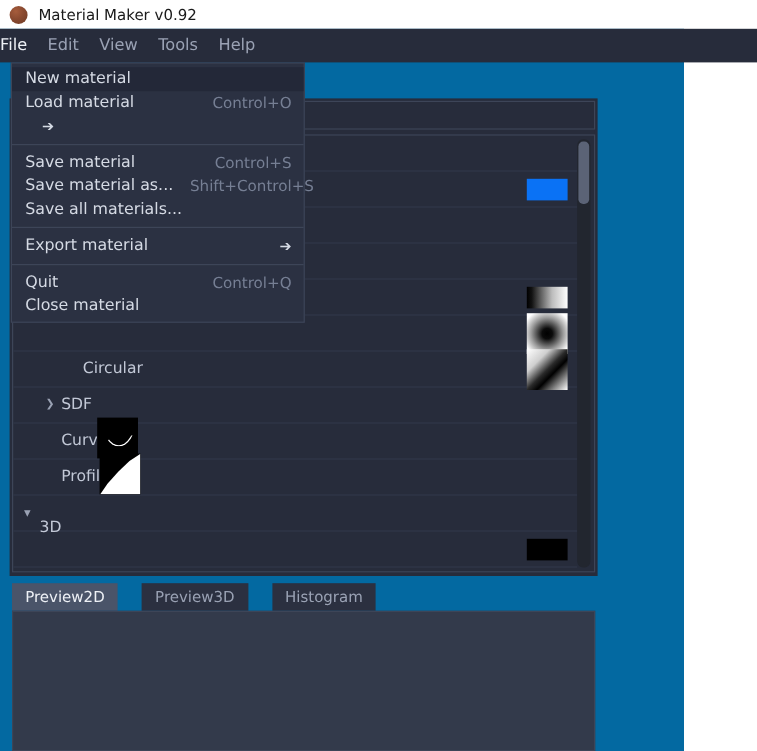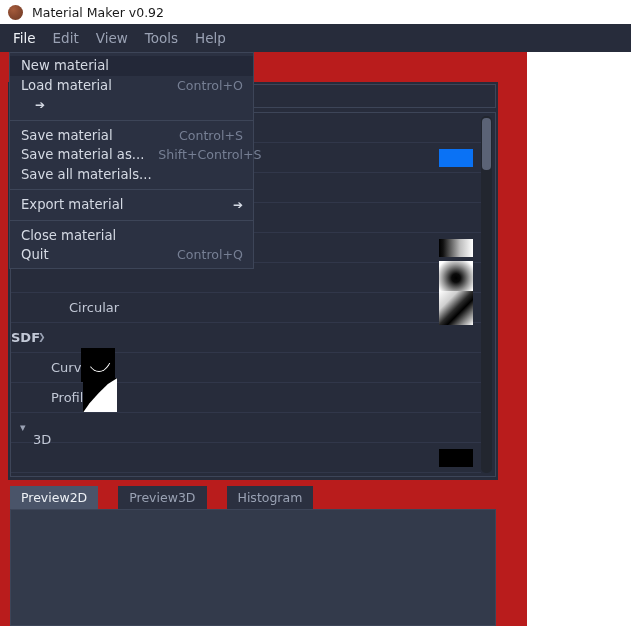--- a/index.html
+++ b/index.html
@@ -10,23 +10,23 @@
   body {
     width: 631px;
     height: 626px;
     overflow: hidden;
     font-family: "DejaVu Sans", "Liberation Sans", sans-serif;
   }
 
   
   #app-window {
     position: relative;
-    width: 527px;
+    width: 570px;
     height: 626px;
-    background: #b91c1c;
+    background: #0369a1;
   }
 
   
   #title-bar {
     position: absolute;
     left: 0; top: 0;
     width: 631px;
     height: 24px;
     background: #ffffff;
     display: flex;
@@ -50,21 +50,20 @@
 
   
   #menu-bar {
     position: absolute;
     left: 0; top: 24px;
     width: 631px;
     height: 28px;
     background: #272c3b;
     display: flex;
     align-items: center;
-    padding-left: 13px;
     box-sizing: border-box;
   }
   .menubar-item {
     font-size: 13.5px;
     color: #9aa2b4;
     margin-right: 17px;
     white-space: nowrap;
     cursor: default;
   }
   .menubar-item.active { color: #eef1f6; }
@@ -330,21 +329,21 @@
           </div>
           <div class="tree-row">
             <span class="tree-thumb th-radial tall"></span>
           </div>
           <div class="tree-row">
             <span class="tree-label" style="margin-left: 58px;">Circular</span>
             <span class="tree-thumb th-corner tall"></span>
           </div>
           <div class="tree-row">
             <span class="tree-chevron" style="left: 27px; font-size: 9px; margin-top: 0px;">❯</span>
-            <span class="tree-label" style=" font-weight: bold;">SDF</span>
+            <span class="tree-label" style="margin-left: 40px;">SDF</span>
           </div>
           <div class="tree-row">
             <span class="tree-label" style="margin-left: 40px;">Curve</span>
             <span class="tree-thumb th-curve tall"></span>
           </div>
           <div class="tree-row">
             <span class="tree-label" style="margin-left: 40px;">Profile</span>
             <span class="tree-thumb th-profile tall"></span>
           </div>
           <div class="tree-row">
@@ -393,21 +392,21 @@
       <div class="menu-item">
         <span class="mi-label">Save all materials...</span>
       </div>
       <div class="menu-sep"></div>
       <div class="menu-item">
         <span class="mi-label">Export material</span>
         <span class="mi-arrow">➔</span>
       </div>
       <div class="menu-sep"></div>
       <div class="menu-item">
-        <span class="mi-label">Close material</span>
-      </div>
-      <div class="menu-item">
         <span class="mi-label">Quit</span>
         <span class="mi-accel">Control+Q</span>
       </div>
+      <div class="menu-item">
+        <span class="mi-label">Close material</span>
+      </div>
     </div>
 
 </div>
 
 </body></html>

